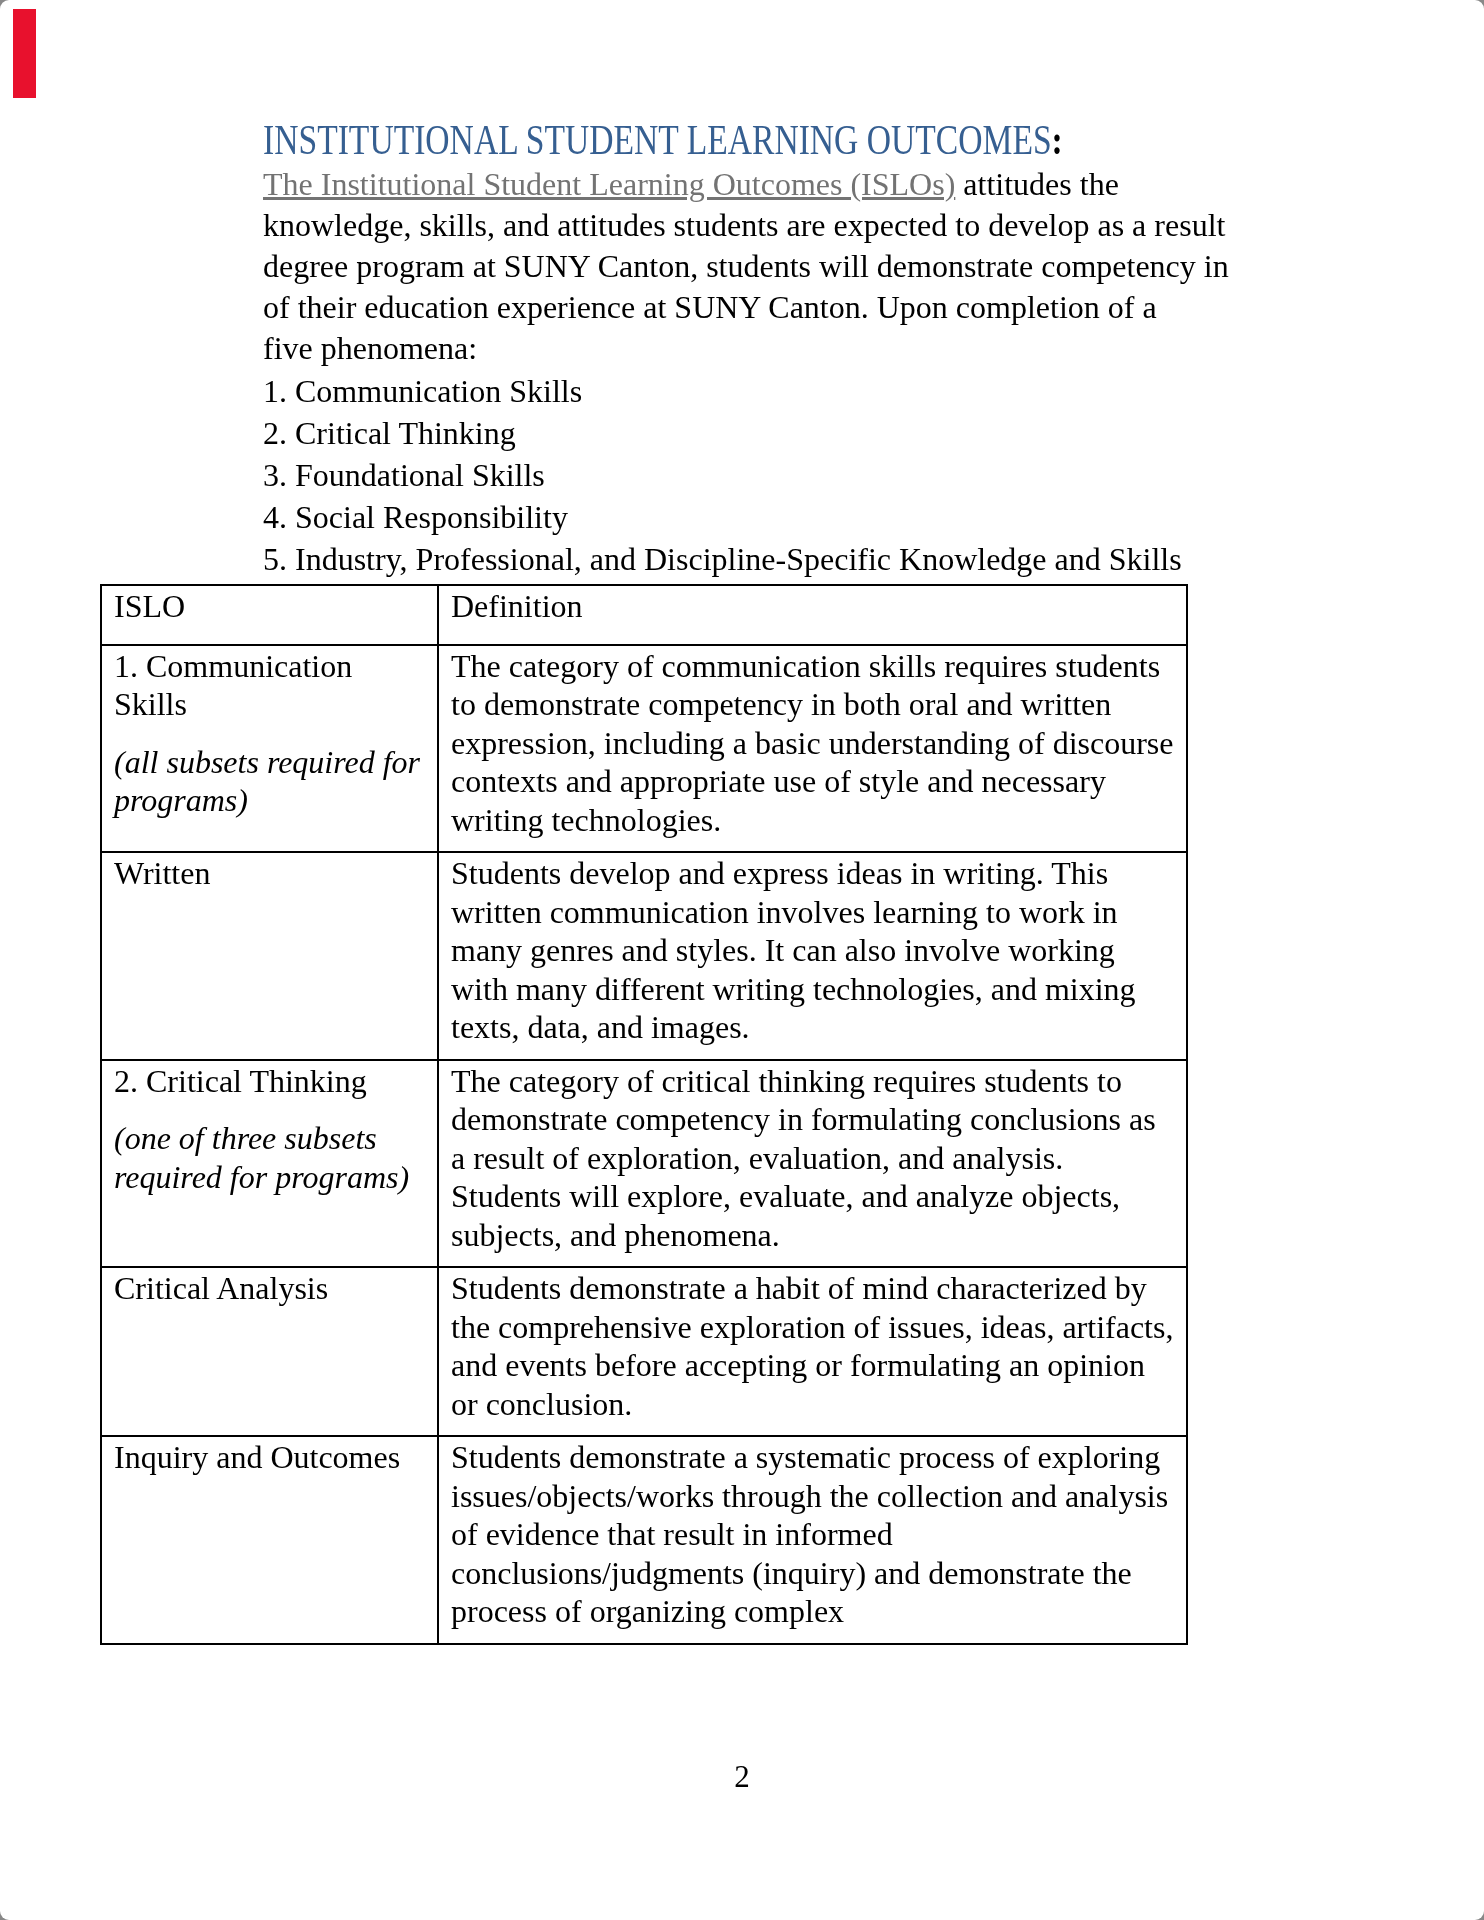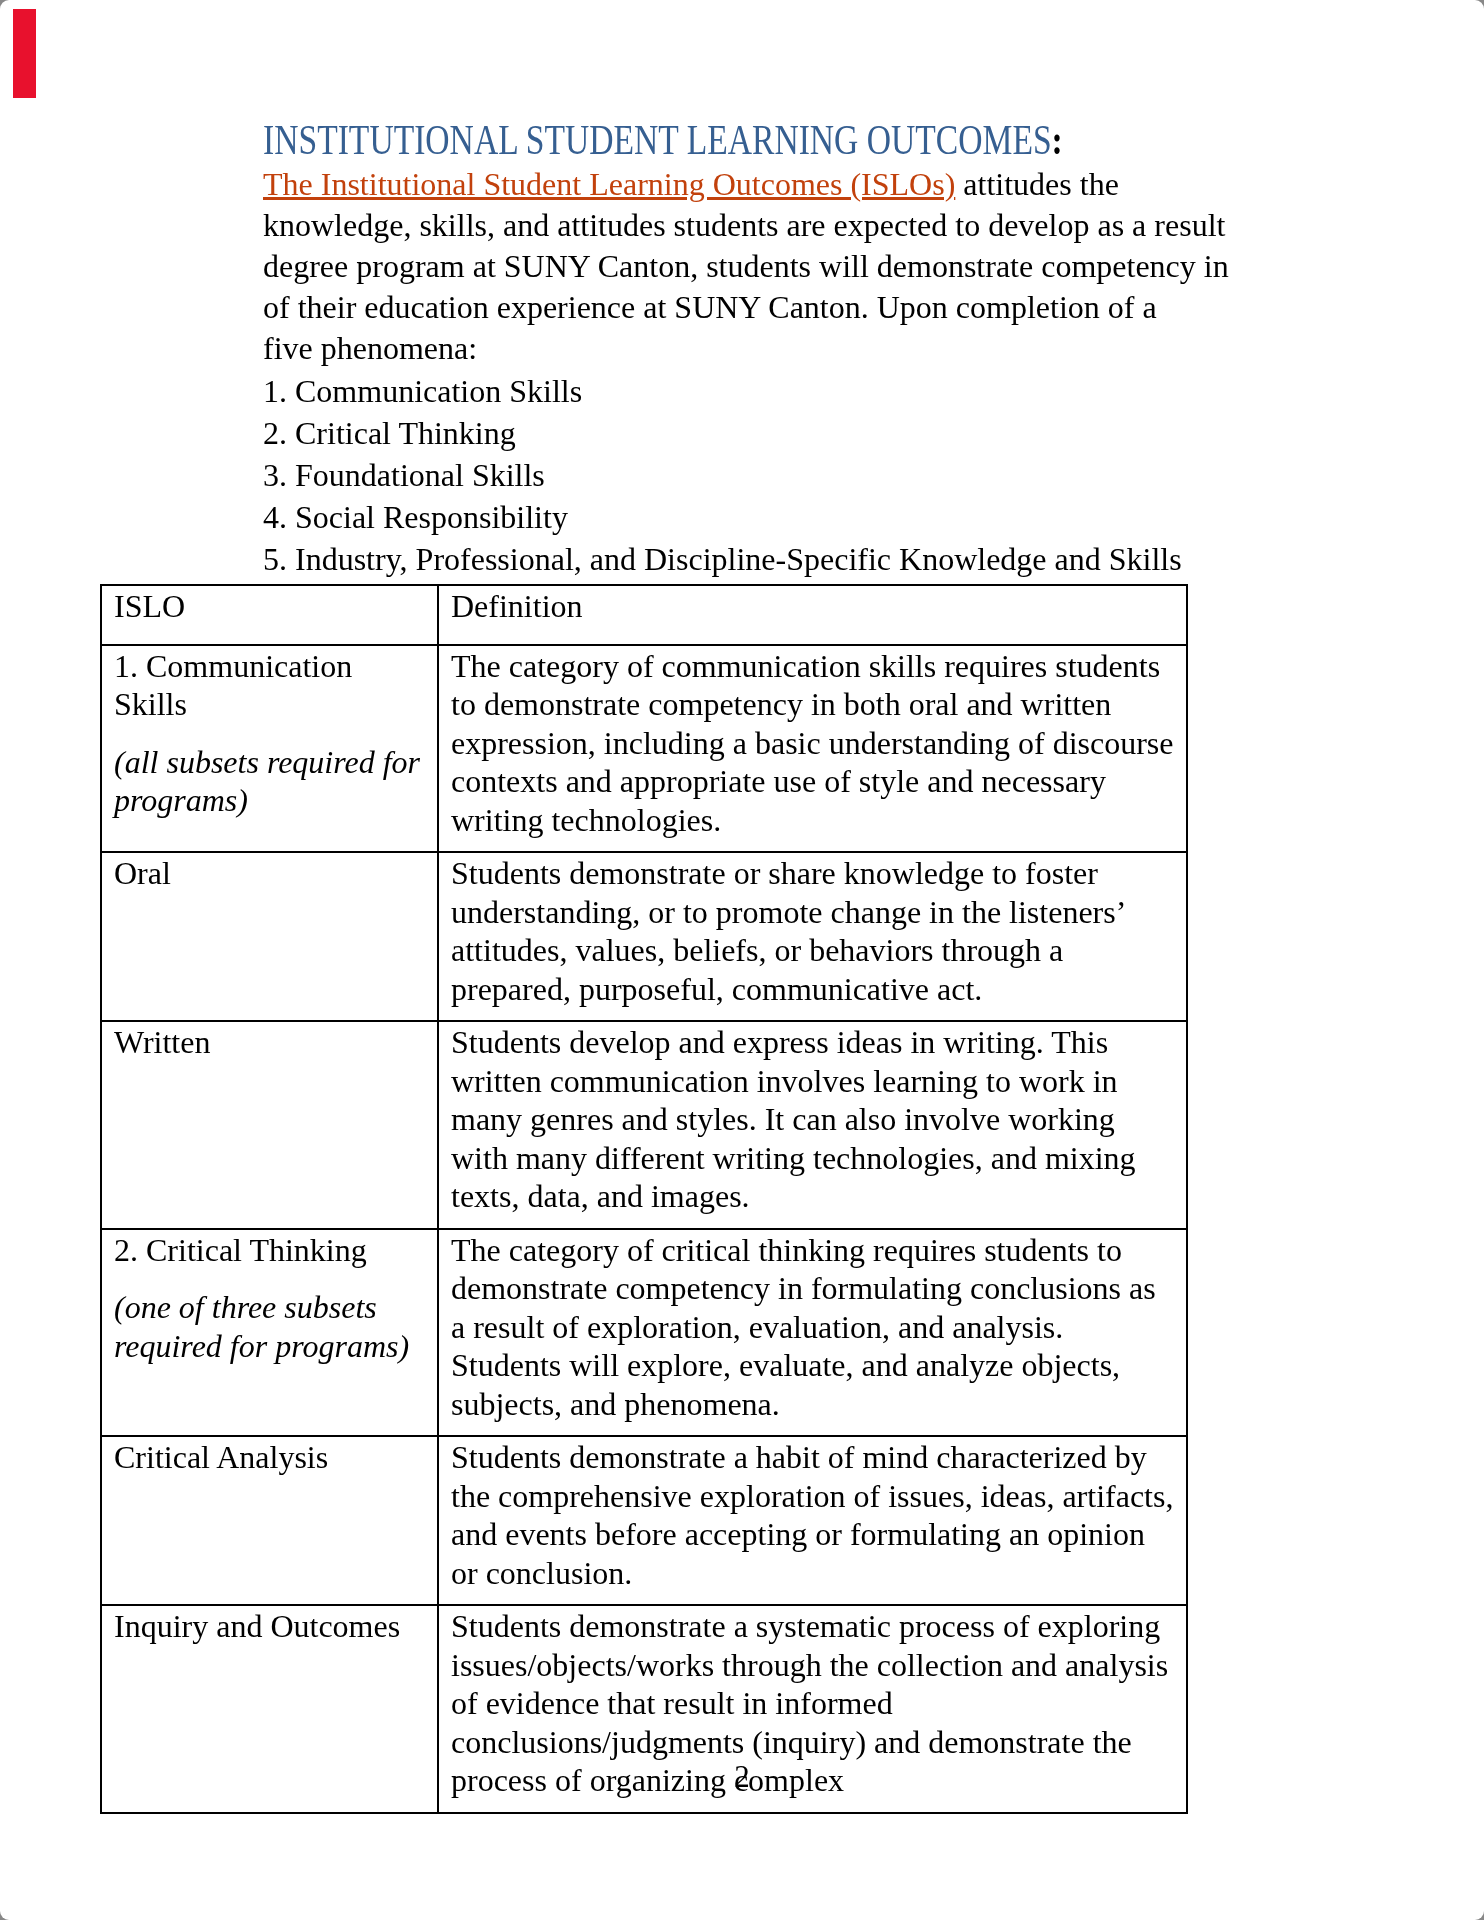--- a/index.html
+++ b/index.html
@@ -43,21 +43,21 @@
   }
   .doc-heading .h-text { color: #365f91; }
   .doc-heading .h-colon { color: #000000; font-weight: bold; }
 
   .para-line {
     font-size: 32px;
     line-height: 41px;
     white-space: nowrap;
   }
   .doc-link {
-    color: #c2410c;
+    color: #737373;
     text-decoration: underline;
     cursor: pointer;
   }
   .list-block { margin-top: 1px; }
   .list-line {
     font-size: 32px;
     line-height: 42px;
     white-space: nowrap;
   }
 
@@ -132,27 +132,20 @@
     </tr>
     <tr>
       <td>
         <div>1. Communication Skills</div>
         <div class="islo-note">(all subsets required for programs)</div>
       </td>
       <td>The category of communication skills requires students to demonstrate competency in both oral and written expression, including a basic understanding of discourse contexts and appropriate use of style and necessary writing technologies.</td>
     </tr>
     <tr>
       <td>
-        <div>Oral</div>
-
-      </td>
-      <td>Students demonstrate or share knowledge to foster understanding, or to promote change in the listeners’ attitudes, values, beliefs, or behaviors through a prepared, purposeful, communicative act.</td>
-    </tr>
-    <tr>
-      <td>
         <div>Written</div>
 
       </td>
       <td>Students develop and express ideas in writing. This written communication involves learning to work in many genres and styles. It can also involve working with many different writing technologies, and mixing texts, data, and images.</td>
     </tr>
     <tr>
       <td>
         <div>2. Critical Thinking</div>
         <div class="islo-note">(one of three subsets required for programs)</div>
       </td>

